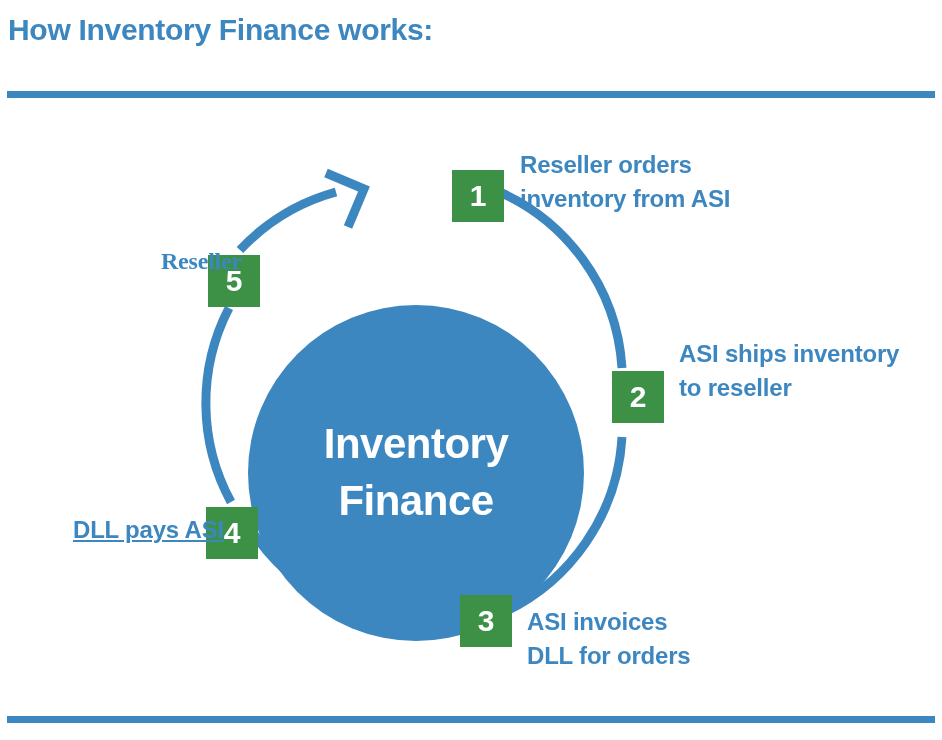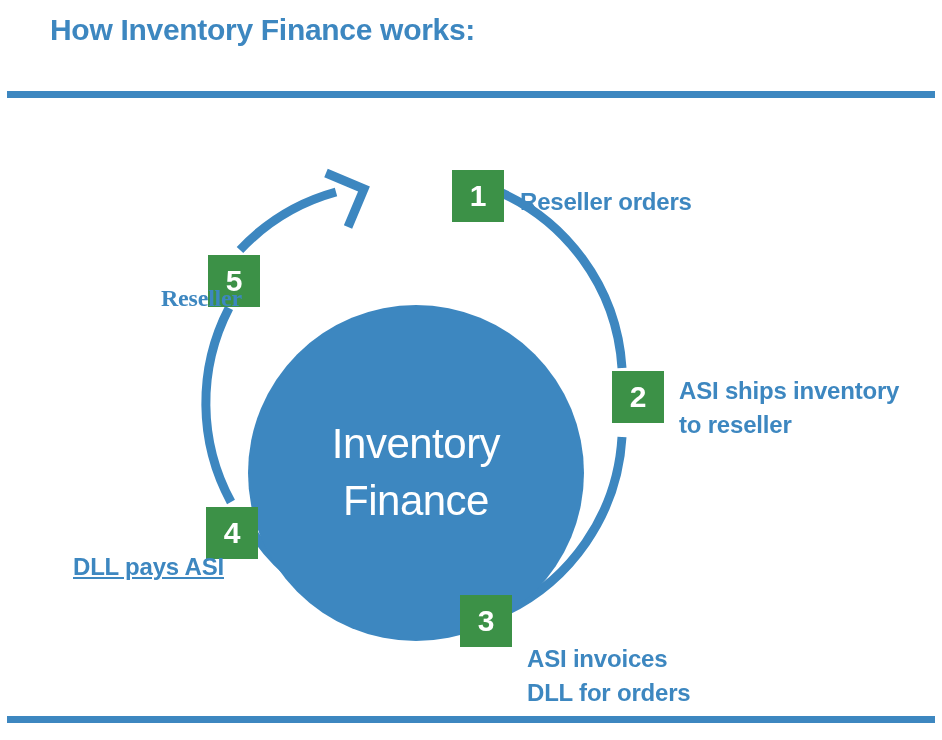--- a/index.html
+++ b/index.html
@@ -27,21 +27,20 @@
   
   .title {
     position: absolute;
     left: 8px;
     top: 13px;
     font-size: 30px;
     font-weight: bold;
     color: #3d87c0;
     letter-spacing: -0.3px;
     white-space: nowrap;
-    margin-left: 42px;
   }
   .rule {
     position: absolute;
     left: 7px;
     width: 928px;
     height: 7px;
     background: #3d87c0;
   }
   .rule-top  { top: 91px; }
   .rule-bottom { top: 716px; }
@@ -72,21 +71,21 @@
     border-radius: 50%;
     background: #3d87c0;
     display: flex;
     flex-direction: column;
     align-items: center;
     justify-content: center;
   }
   .center-line {
     color: #ffffff;
     font-size: 42px;
-    font-weight: normal;
+    font-weight: bold;
     line-height: 1.35;
     letter-spacing: -0.5px;
     text-align: center;
   }
 
   
   .badge {
     position: absolute;
     width: 52px;
     height: 52px;
@@ -107,21 +106,20 @@
 
   
   .label {
     position: absolute;
     color: #3d87c0;
     font-size: 24px;
     font-weight: bold;
     line-height: 1.42;
     letter-spacing: -0.2px;
     white-space: nowrap;
-    margin-top: 37px;
   }
   .label-right { text-align: left; }
   .label-left  { text-align: right; }
 
   .label-1 { left: 520px; top:  38px; }
   .label-2 { left: 679px; top: 227px; }
   .label-3 { left: 527px; top: 495px; }
   .label-4 { right: 718px; top: 403px; text-decoration: underline; }
   .label-5 { right: 700px; top: 134px; font-family: Liberation Serif, serif; }
 </style>
@@ -156,20 +154,21 @@
     </svg>
 
     <div class="center-circle">
       <div class="center-line">Inventory</div>
       <div class="center-line">Finance</div>
     </div>
 
     <div class="badge badge-1">1</div>
     <div class="label label-right label-1">
       <div>Reseller orders</div>
+      <div>inventory from ASI</div>
     </div>
 
     <div class="badge badge-2">2</div>
     <div class="label label-right label-2">
       <div>ASI ships inventory</div>
       <div>to reseller</div>
     </div>
 
     <div class="badge badge-3">3</div>
     <div class="label label-right label-3">

